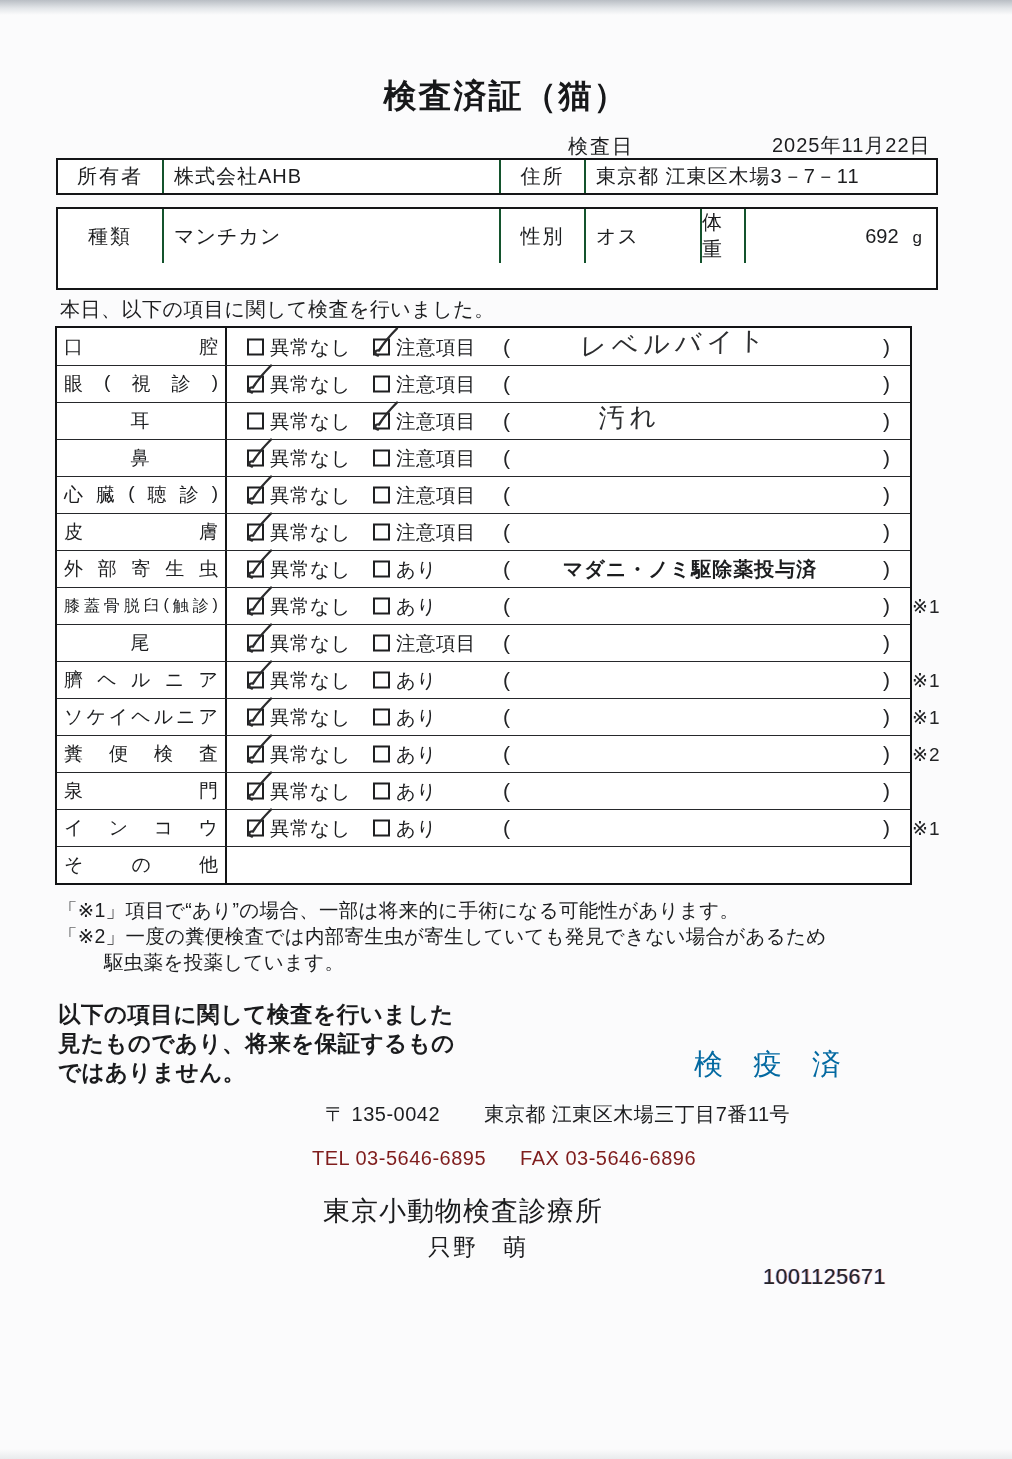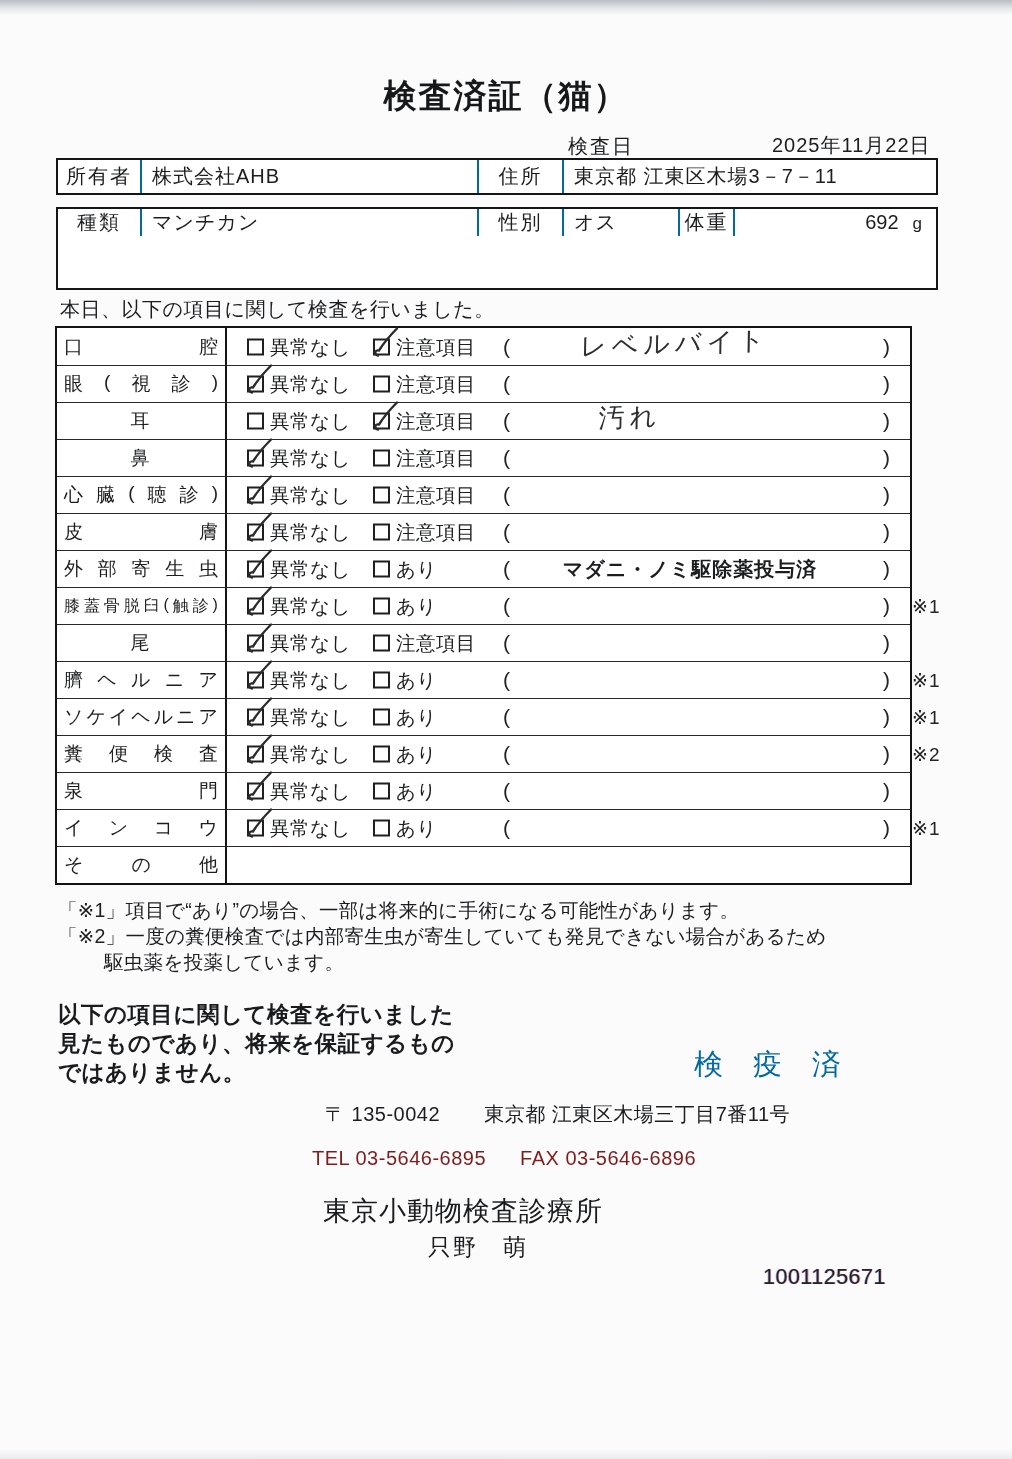--- a/index.html
+++ b/index.html
@@ -21,31 +21,31 @@
     text-align:center;font-size:33px;font-weight:600;letter-spacing:2px;color:#17181a;
   }
   .insp-label{position:absolute;left:568px;top:133px;font-size:20px;letter-spacing:2px;}
   .insp-date{position:absolute;left:772px;top:132px;font-size:20px;letter-spacing:1px;}
 
   
   .t{position:absolute;background:#fff;border:2px solid #141517;box-sizing:border-box;}
   .trow{display:flex;height:100%;}
   .trow + .trow{border-top:2px solid #141517;}
   .cell{display:flex;align-items:center;box-sizing:border-box;font-size:20px;overflow:hidden;}
-  .cell + .cell{border-left:2px solid #0369a1;}
+  .cell + .cell{border-left:2px solid #14532d;}
   .lab{justify-content:center;letter-spacing:2px;}
   .val{padding-left:10px;letter-spacing:1px;}
   .owner{left:56px;top:158px;width:882px;height:37px;}
   .animal{left:56px;top:207px;width:882px;height:83px;}
   .animal .trow{height:auto;flex:1;}
-  .w104{width:82px;flex:none;}
+  .w104{width:104px;flex:none;}
   .w337{width:337px;flex:none;}
   .w85{width:85px;flex:none;}
   .w98{width:116px;flex:none;}
-  .w63{width:55px;flex:none;}
+  .w63{width:44px;flex:none;}
   .wrest{flex:1;}
   .weight-val{justify-content:flex-end;padding-right:14px;}
   .weight-val .unit{font-size:17px;margin-left:14px;padding-top:3px;}
   .no-val{letter-spacing:1.5px;font-size:21px;}
 
   .intro{position:absolute;left:60px;top:296px;font-size:20px;letter-spacing:0.5px;}
 
   
   .checklist{
     position:absolute;left:55px;top:326px;width:853px;

